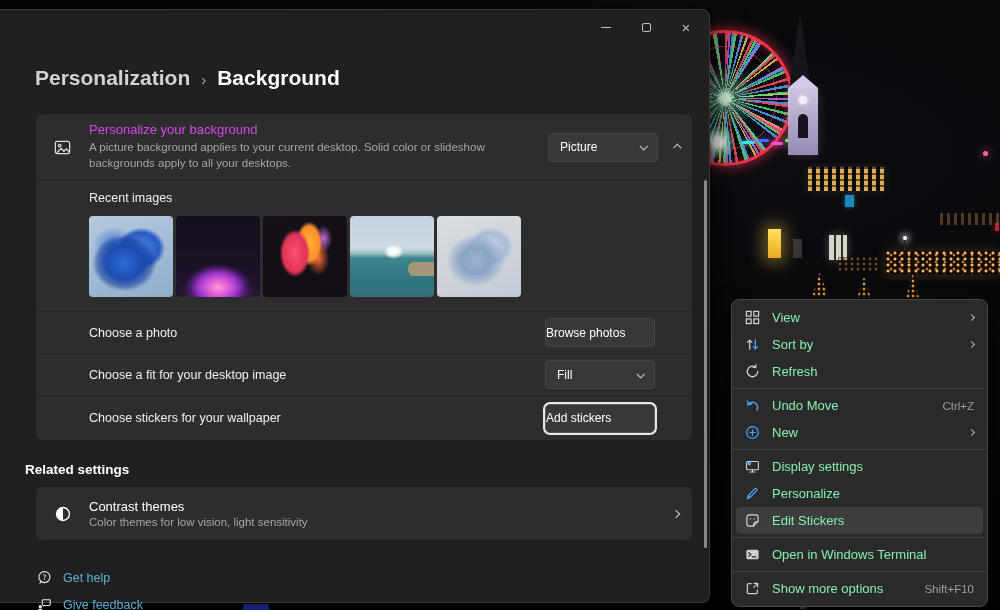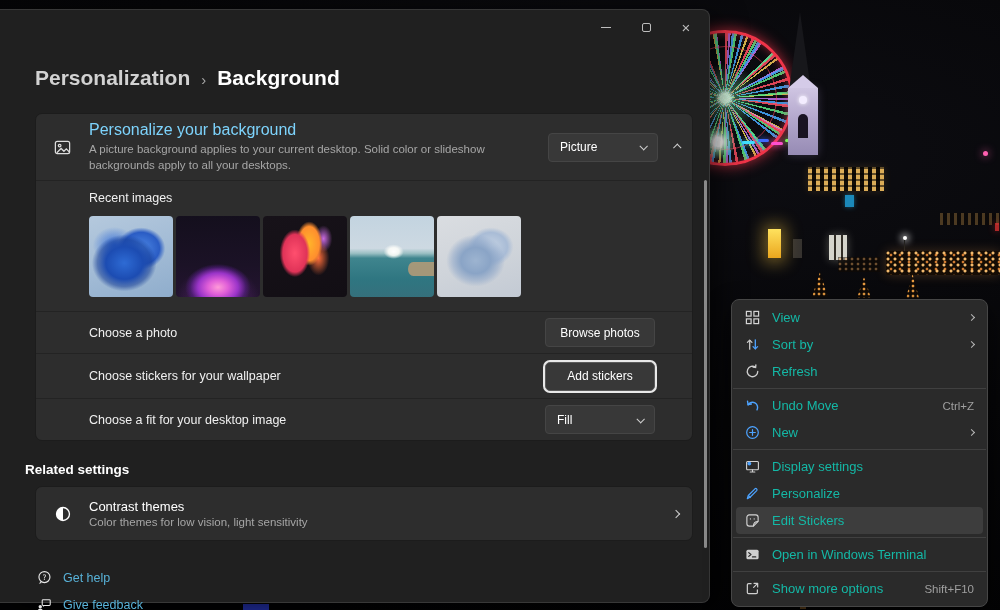--- a/index.html
+++ b/index.html
@@ -101,29 +101,29 @@
   .breadcrumb { position:absolute; left:35px; top:56px; display:flex; align-items:center; }
   .crumb-parent { font-size:21px; font-weight:600; color:#d2d2d2; }
   .crumb-sep { font-size:15px; color:#a8a8a8; margin:2px 11px 0; }
   .crumb-current { font-size:21px; font-weight:600; color:#ffffff; }
 
   .card { background:#2d2d2d; border:1px solid #1c1c1c; border-radius:7px; }
   .main-card { position:absolute; left:35px; top:103px; width:658px; }
   .card-header { height:66px; display:flex; align-items:center; }
   .hdr-icon { width:53px; display:flex; justify-content:center; flex:none; }
   .hdr-text { flex:1; min-width:0; }
-  .hdr-title { font-size:16px; color:#7dd3fc; margin-bottom:3px; }
+  .hdr-title { font-size:13px; color:#d946ef; margin-bottom:3px; }
   .hdr-desc { font-size:11.5px; color:#a6a6a6; line-height:1.35; max-width:445px; }
   .hdr-right { display:flex; align-items:center; gap:17px; margin-right:11px; flex:none;text-align:right; }
 
   .dropdown { width:110px; height:29px; background:#383838; border:1px solid #454545;
     border-radius:4px; display:flex; align-items:center; padding:0 11px; color:#fff; font-size:12px; }
   .dropdown .chev { margin-left:auto; }
   .btn { width:110px; height:29px; background:#383838; border:1px solid #454545; border-radius:4px;
-    display:flex; align-items:center; justify-content:center; color:#fff; font-size:12px; }
+    display:flex; align-items:center; justify-content:flex-start; color:#fff; font-size:12px; }
   .btn-focused { border-radius:5px; border-color:#5a5a5a; box-shadow:0 0 0 2px #e8e8e8; }
 
   .chev { width:6px; height:6px; border-right:1.4px solid #cfcfcf; border-bottom:1.4px solid #cfcfcf;
     display:inline-block; }
   .chev-down { transform:rotate(45deg) translateY(-1px); }
   .chev-up { transform:rotate(-135deg) translateY(-1px); }
   .chev-right { transform:rotate(-45deg); }
 
   .section-recent { border-top:1px solid #232323; padding:10px 0 14px 53px; }
   .recent-label { font-size:12.5px; color:#f0f0f0; margin-bottom:11px; }
@@ -177,21 +177,21 @@
     background:#8a8a8a; border-radius:2px; }
 
   
   .context-menu { position:absolute; left:731px; top:299px; width:257px; z-index:3;
     background:#2c2c2cf2; border:1px solid #464646; border-radius:8px; padding:4px 0;
     box-shadow:0 10px 24px rgba(0,0,0,.65); }
   .menu-item { height:27px; margin:0 4px; padding:0 9px 0 8px; border-radius:4px;
     display:flex; align-items:center; }
   .menu-item.highlighted { background:#3d3d3d; }
   .mi-icon { width:17px; display:flex; justify-content:center; flex:none; }
-  .mi-label { font-size:13px; color:#14b8a6; margin-left:11px; }
+  .mi-label { font-size:13px; color:#86efac; margin-left:11px; }
   .mi-right { margin-left:auto; display:flex; align-items:center; }
   .mi-shortcut { font-size:11.5px; color:#9f9f9f; }
   .menu-sep { height:1px; background:#404040; margin:3px 1px; }
   .submenu-chev { width:5px; height:5px; border-right:1.3px solid #b8b8b8;
     border-top:1.3px solid #b8b8b8; transform:rotate(45deg); display:inline-block; }
 
   svg { display:block; }
 </style>
 </head>
 <body>
@@ -283,32 +283,32 @@
         </div>
       </div>
 
       <div class="card-row">
         <span class="row-label">Choose a photo</span>
         <div class="row-control btn">
           <span>Browse photos</span>
         </div>
       </div>
 
-      <div class="card-row" style="min-height:45px;">
-        <span class="row-label">Choose stickers for your wallpaper</span>
-        <div class="row-control btn btn-focused">
-          <span>Add stickers</span>
-        </div>
-      </div>
-
       <div class="card-row">
         <span class="row-label">Choose a fit for your desktop image</span>
         <div class="row-control dropdown">
           <span>Fill</span>
           <span class="chev chev-down"></span>
+        </div>
+      </div>
+
+      <div class="card-row" style="min-height:45px;">
+        <span class="row-label">Choose stickers for your wallpaper</span>
+        <div class="row-control btn btn-focused">
+          <span>Add stickers</span>
         </div>
       </div>
     </div>
 
     <div class="related-heading">Related settings</div>
 
     <div class="card contrast-card">
       <span class="contrast-icon-wrap">
         <svg width="18" height="18" viewBox="0 0 20 20">
           <circle cx="10" cy="10" r="7.2" fill="none" stroke="#ffffff" stroke-width="1.5"></circle>

